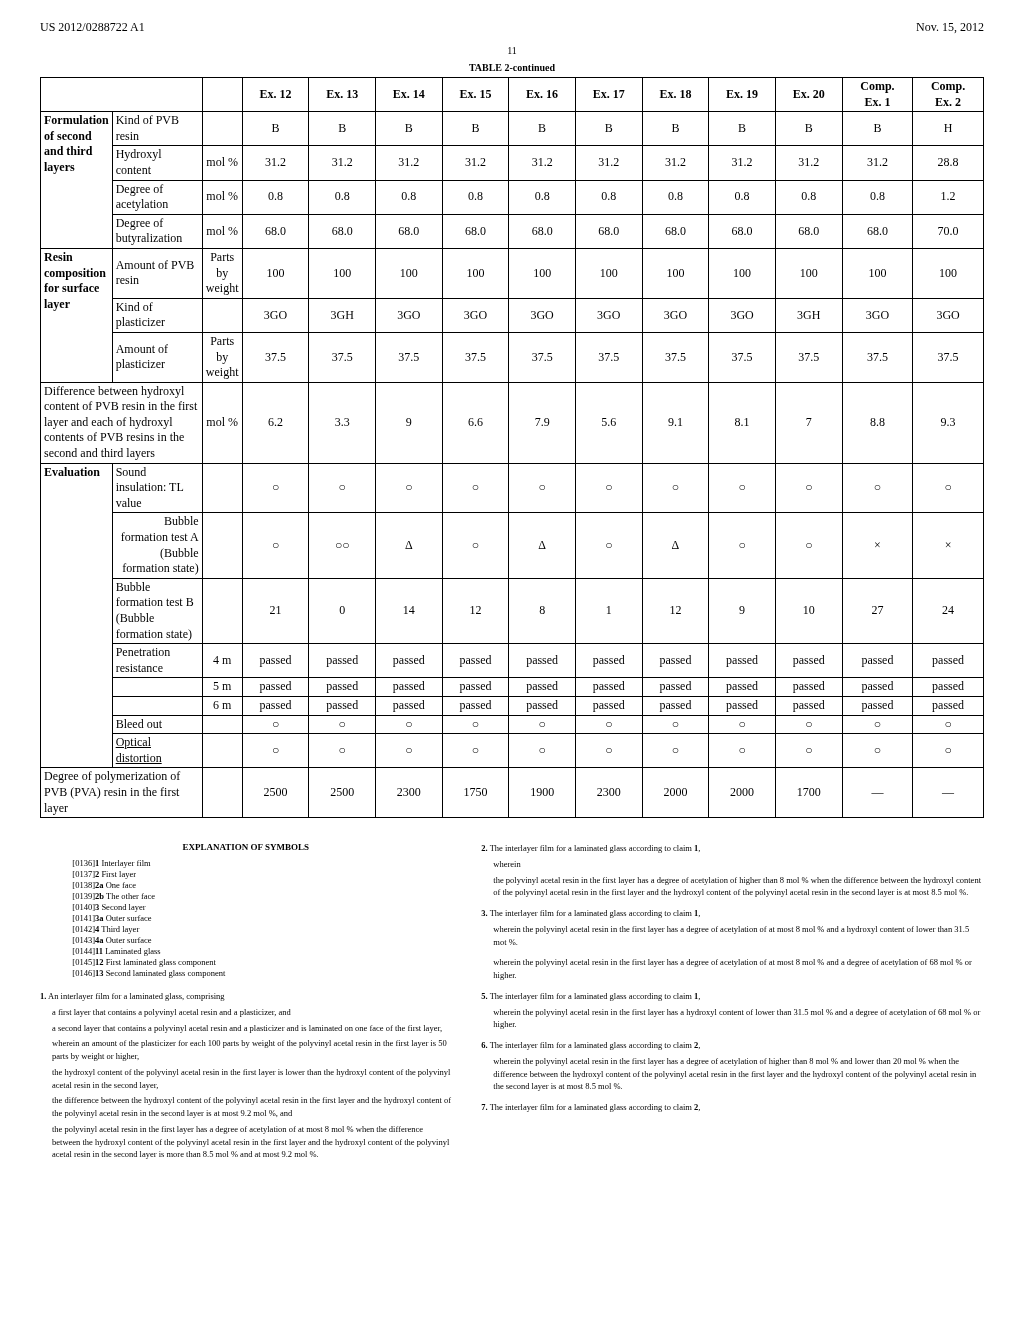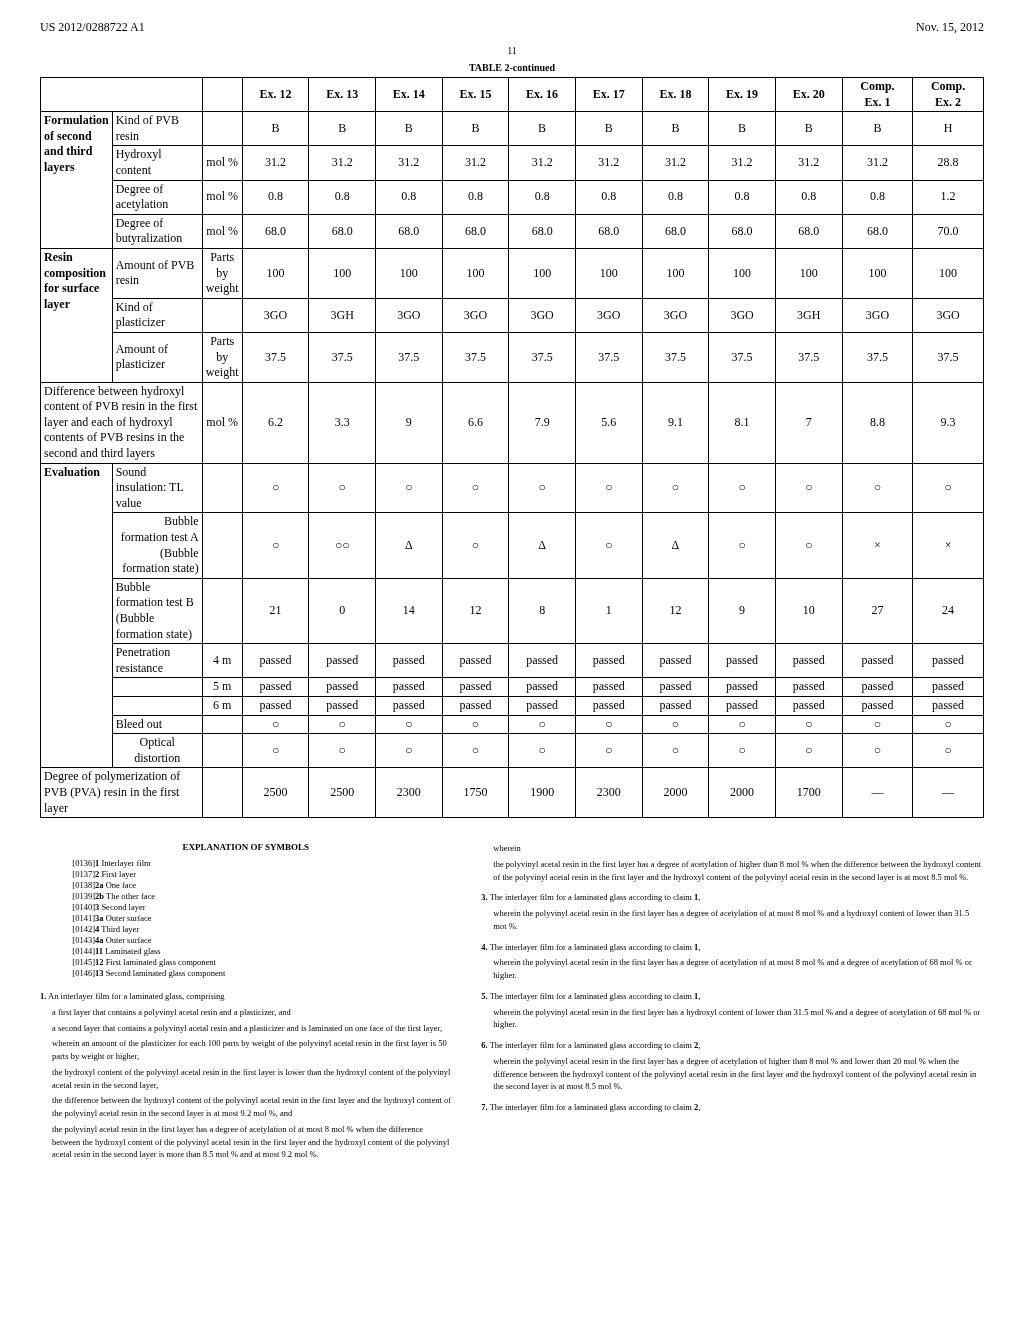--- a/index.html
+++ b/index.html
@@ -361,21 +361,21 @@
         <td>○</td>
         <td>○</td>
         <td>○</td>
         <td>○</td>
         <td>○</td>
         <td>○</td>
         <td>○</td>
         <td>○</td>
     </tr>
     <tr>
-      <td class="sub-label" style="text-align:center;">Optical distortion</td>
+      <td class="sub-label" style="text-align:left;text-decoration:underline;">Optical distortion</td>
       <td class="unit-col"></td>
       <td>○</td>
         <td>○</td>
         <td>○</td>
         <td>○</td>
         <td>○</td>
         <td>○</td>
         <td>○</td>
         <td>○</td>
         <td>○</td>
@@ -461,31 +461,31 @@
       <p class="claim-text indent">wherein an amount of the plasticizer for each 100 parts by weight of the polyvinyl acetal resin in the first layer is 50 parts by weight or higher,</p>
       <p class="claim-text indent">the hydroxyl content of the polyvinyl acetal resin in the first layer is lower than the hydroxyl content of the polyvinyl acetal resin in the second layer,</p>
       <p class="claim-text indent">the difference between the hydroxyl content of the polyvinyl acetal resin in the first layer and the hydroxyl content of the polyvinyl acetal resin in the second layer is at most 9.2 mol %, and</p>
       <p class="claim-text indent">the polyvinyl acetal resin in the first layer has a degree of acetylation of at most 8 mol % when the difference between the hydroxyl content of the polyvinyl acetal resin in the first layer and the hydroxyl content of the polyvinyl acetal resin in the second layer is more than 8.5 mol % and at most 9.2 mol %.</p>
     </div>
   </div>
 
   <div class="right-col">
 
     <div class="claim-block">
+      <p class="claim-text"><span class="claim-title">2.</span> The interlayer film for a laminated glass according to claim <strong>1</strong>,</p>
       <p class="claim-text indent">wherein</p>
       <p class="claim-text indent">the polyvinyl acetal resin in the first layer has a degree of acetylation of higher than 8 mol % when the difference between the hydroxyl content of the polyvinyl acetal resin in the first layer and the hydroxyl content of the polyvinyl acetal resin in the second layer is at most 8.5 mol %.</p>
     </div>
 
     <div class="claim-block">
       <p class="claim-text"><span class="claim-title">3.</span> The interlayer film for a laminated glass according to claim <strong>1</strong>,</p>
       <p class="claim-text indent">wherein the polyvinyl acetal resin in the first layer has a degree of acetylation of at most 8 mol % and a hydroxyl content of lower than 31.5 mot %.</p>
     </div>
 
     <div class="claim-block">
-      <p class="claim-text"><span class="claim-title">4.</span> The interlayer film for a laminated glass according to claim <strong>1</strong>,</p>
       <p class="claim-text indent">wherein the polyvinyl acetal resin in the first layer has a degree of acetylation of at most 8 mol % and a degree of acetylation of 68 mol % or higher.</p>
     </div>
 
     <div class="claim-block">
       <p class="claim-text"><span class="claim-title">5.</span> The interlayer film for a laminated glass according to claim <strong>1</strong>,</p>
       <p class="claim-text indent">wherein the polyvinyl acetal resin in the first layer has a hydroxyl content of lower than 31.5 mol % and a degree of acetylation of 68 mol % or higher.</p>
     </div>
 
     <div class="claim-block">
       <p class="claim-text"><span class="claim-title">6.</span> The interlayer film for a laminated glass according to claim <strong>2</strong>,</p>

